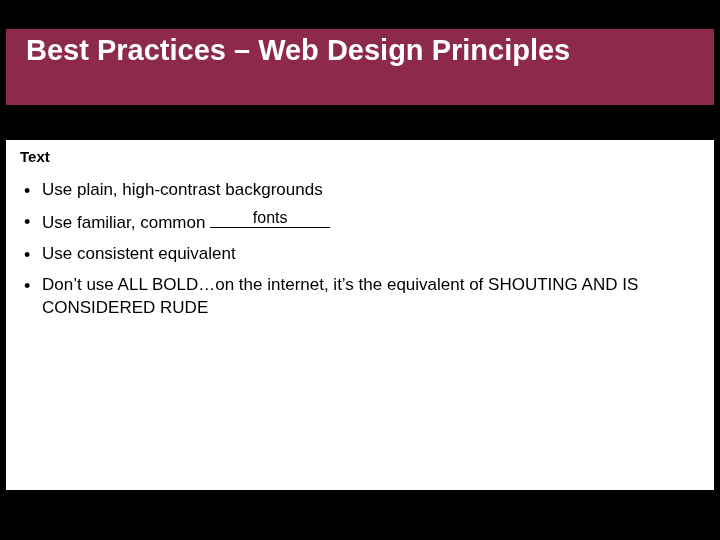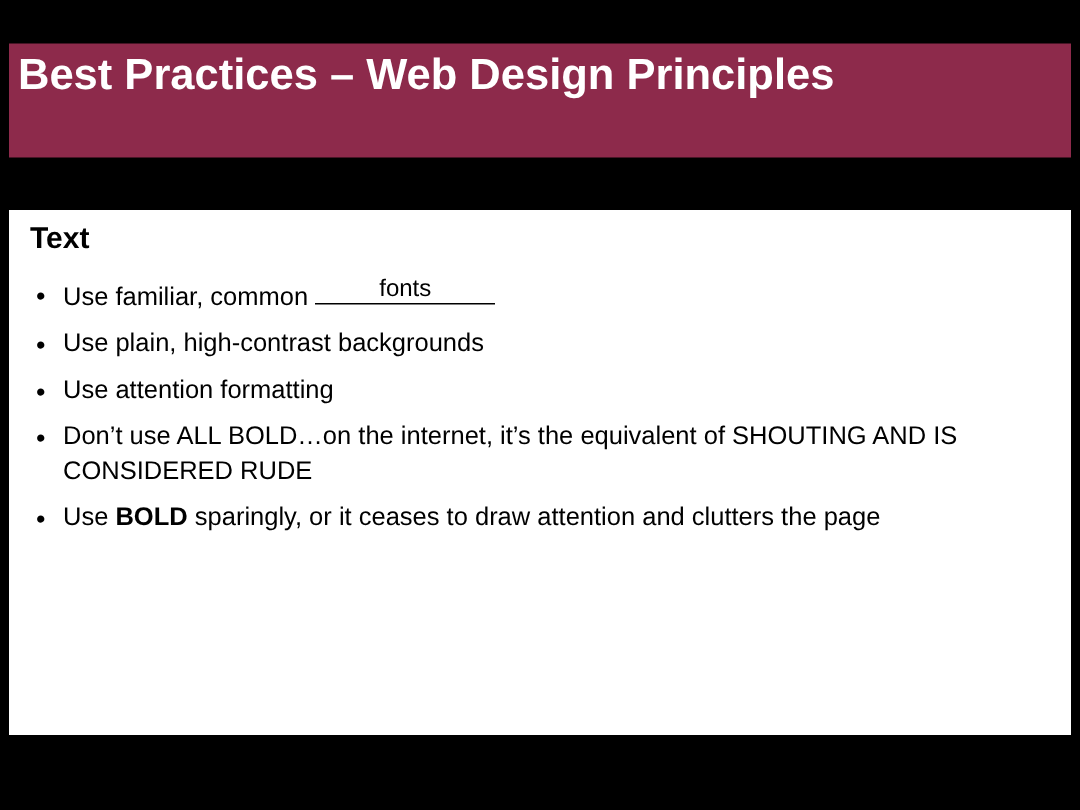--- a/index.html
+++ b/index.html
@@ -22,42 +22,42 @@
     position: absolute;
     top: 26px;
     left: 6px;
     right: 6px;
     height: 82px;
     background: #8d2a4b;
     border-top: 3px solid #000;
     border-bottom: 3px solid #000;
     display: flex;
     align-items: flex-start;
-    padding: 6px 6px 0 6px;
+    padding: 6px 6px 0 20px;
     box-sizing: border-box;
   }
   .title-text {
     color: #fff;
     font-size: 29px;
     font-weight: bold;
     line-height: 1.1;
   }
   .body-panel {
     position: absolute;
     top: 140px;
     left: 6px;
     right: 6px;
     bottom: 50px;
     background: #fff;
     box-sizing: border-box;
     padding: 8px 14px 10px 14px;
     color: #000;
   }
   .subhead {
-    font-size: 20px;
+    font-size: 15px;
     font-weight: bold;
     margin: 0 0 14px 0;
   }
   ul.bullets {
     list-style: none;
     margin: 0;
     padding: 0;
   }
   ul.bullets > li {
     position: relative;
@@ -102,37 +102,34 @@
   <div class="title-band">
     <div class="title-text">Best Practices – Web Design Principles</div>
   </div>
 
   <div class="body-panel">
     <div class="subhead">Text</div>
 
     <ul class="bullets">
 
       <li>
+        <span>Use plain, high-contrast backgrounds</span>
+      </li>
+
+      <li>
         <span>Use familiar, common </span><span class="blank" style="min-width:120px"><span class="fill">fonts</span></span>
       </li>
 
       <li>
-        <span>Use plain, high-contrast backgrounds</span>
-      </li>
-
-      <li>
-        <span>Use attention formatting</span>
+        <span>Use consistent equivalent</span>
       </li>
 
       <li>
         <span>Don’t use ALL BOLD…on the internet, it’s the equivalent of SHOUTING AND IS CONSIDERED RUDE</span>
       </li>
 
-      <li>
-        <span>Use </span><span class="b">BOLD</span><span> sparingly, or it ceases to draw attention and clutters the page</span>
-      </li>
 
 
 
     </ul>
   </div>
 
 </div>
 
 </body></html>

